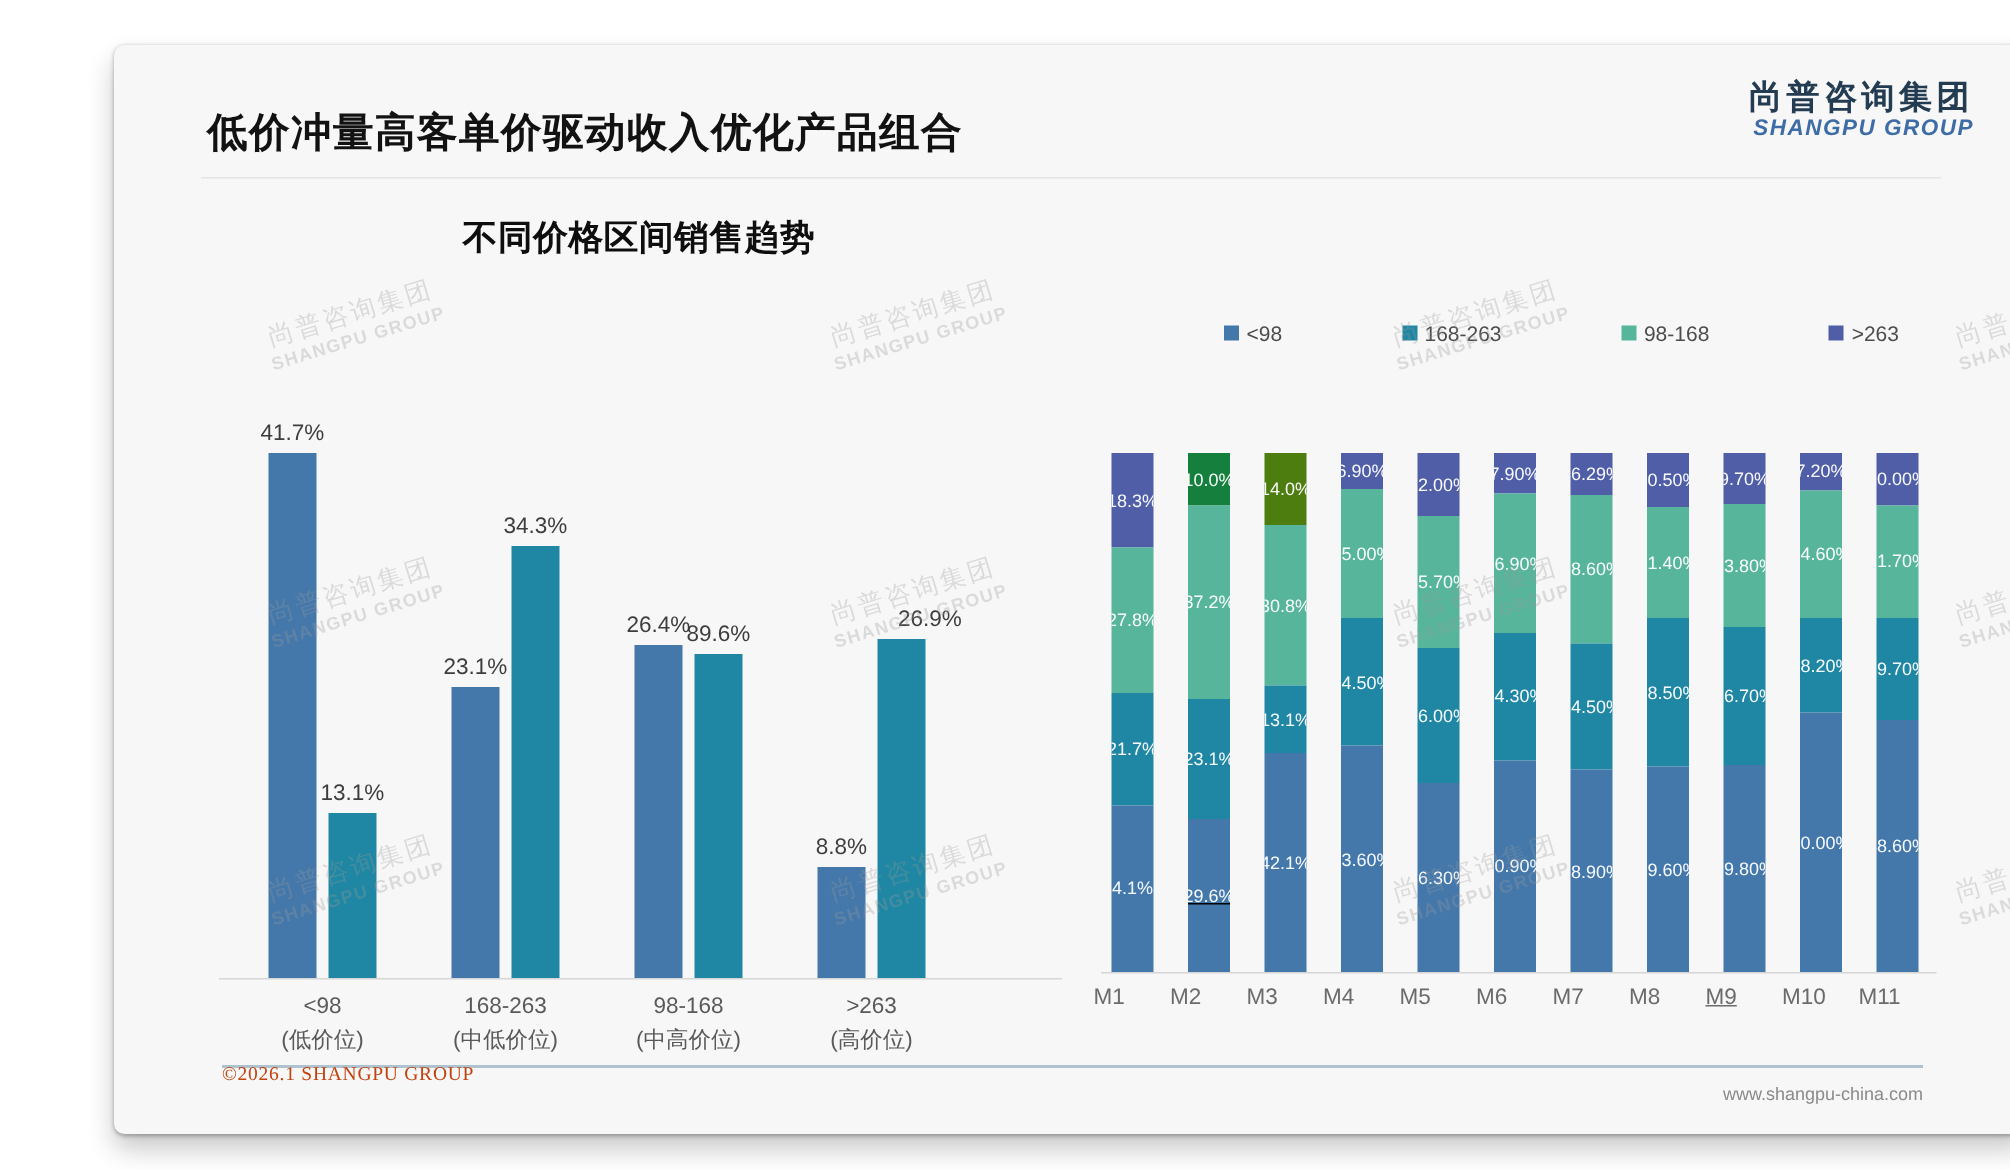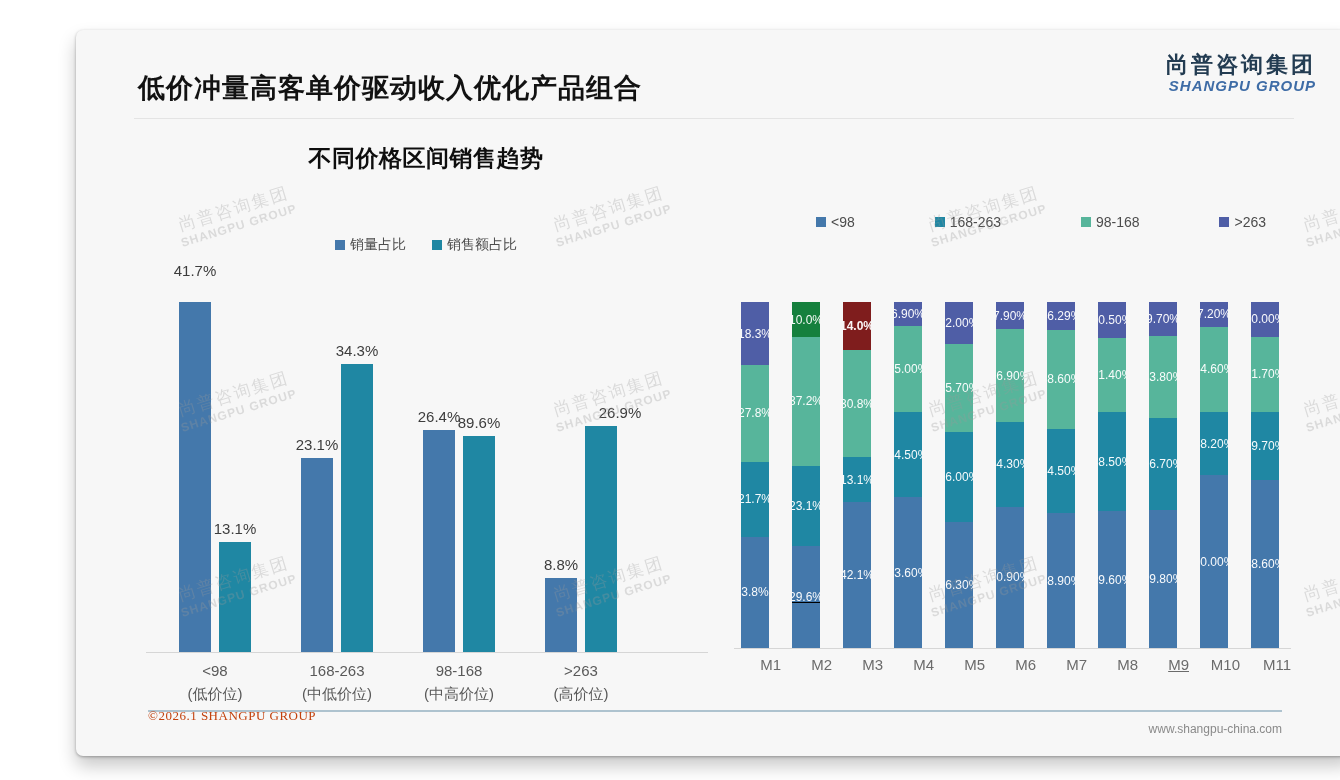--- a/index.html
+++ b/index.html
@@ -34,21 +34,21 @@
   .vbar-label{position:absolute;width:64px;text-align:center;font-size:15px;color:#3d3d3d;}
   .cat-label{position:absolute;top:375px;width:132px;text-align:center;font-size:15px;
     color:#595959;line-height:1.5;}
 
   
   .right-plot{position:absolute;left:665px;top:272px;width:540px;height:346px;z-index:1;}
   .right-baseline{position:absolute;left:658px;top:618px;width:557px;height:1px;background:#d6d6d6;z-index:1;}
   .stackbar{position:absolute;bottom:0;width:28px;display:flex;flex-direction:column-reverse;}
   .seg{width:100%;overflow:hidden;display:flex;align-items:center;justify-content:center;}
   .seg span{font-size:12px;color:rgba(255,255,255,.96);white-space:nowrap;}
-  .m-label{position:absolute;top:354px;width:52px;text-align:right;font-size:15px;color:#6b6b6b;}
+  .m-label{position:absolute;top:354px;width:52px;text-align:left;font-size:15px;color:#6b6b6b;}
 
   
   .footer-divider{position:absolute;left:72px;top:680px;width:1134px;height:2px;background:#aec3cf;}
   .footer-left{position:absolute;left:72px;top:678px;font-size:13px;color:#c2410c;letter-spacing:.5px;font-family:Liberation Serif, serif;}
   .footer-right{position:absolute;right:70px;top:692px;font-size:12px;color:#8a8a8a;}
 
   
   .wm-layer{position:absolute;left:0;top:0;width:100%;height:100%;pointer-events:none;z-index:5;}
   .wm{position:absolute;width:170px;text-align:center;transform:rotate(-17deg);color:#9a9a9a;
     opacity:.30;line-height:1.25;}
@@ -65,33 +65,23 @@
     <div class="title-divider"></div>
 
     <div class="logo">
       <span class="logo-cn">尚普咨询集团</span>
       <span class="logo-en">SHANGPU GROUP</span>
     </div>
 
     <h2 class="chart-title left">
       <span style="display:block;">不同价格区间销售趋势</span>
     </h2>
-    <div class="legend left">
-        <div class="legend-item">
-          <div class="legend-swatch" style="background: rgb(68, 120, 171);"></div>
-          <span>销量占比</span>
-        </div>
-        <div class="legend-item">
-          <div class="legend-swatch" style="background: rgb(31, 135, 163);"></div>
-          <span>销售额占比</span>
-        </div>
-      </div>
     <div class="left-plot">
         <div class="vbar" style="left: 33px; height: 350px; background: rgb(68, 120, 171);"></div>
-        <div class="vbar-label" style="left: 17px; bottom: 373px;">41.7%</div>
+        <div class="vbar-label" style="left: 17px; bottom: 355px;">41.7%</div>
         <div class="vbar" style="left: 73px; height: 110px; background: rgb(31, 135, 163);"></div>
         <div class="vbar-label" style="left: 57px; bottom: 115px;">13.1%</div>
         <div class="cat-label" style="left: 3px;">
           <span style="display: block;">&lt;98</span>
           <span style="display: block;">(低价位)</span>
         </div>
         <div class="vbar" style="left: 155px; height: 194px; background: rgb(68, 120, 171);"></div>
         <div class="vbar-label" style="left: 139px; bottom: 199px;">23.1%</div>
         <div class="vbar" style="left: 195px; height: 288px; background: rgb(31, 135, 163);"></div>
         <div class="vbar-label" style="left: 179px; bottom: 293px;">34.3%</div>
@@ -131,21 +121,21 @@
           <span>98-168</span>
         </div>
         <div class="legend-item">
           <div class="legend-swatch" style="background: rgb(79, 94, 166);"></div>
           <span>&gt;263</span>
         </div>
       </div>
     <div class="right-plot">
         <div class="stackbar" style="left: 0px;">
           <div class="seg" style="height: 111.4px; background: rgb(68, 120, 171);">
-            <span>3.8%</span>
+            <span>4.1%</span>
           </div>
           <div class="seg" style="height: 75.1px; background: rgb(31, 135, 163);">
             <span>21.7%</span>
           </div>
           <div class="seg" style="height: 96.2px; background: rgb(87, 181, 155);">
             <span>27.8%</span>
           </div>
           <div class="seg" style="height: 63.3px; background: rgb(79, 94, 166);">
             <span>18.3%</span>
           </div>
@@ -169,21 +159,21 @@
         <div class="stackbar" style="left: 102px;">
           <div class="seg" style="height: 145.7px; background: rgb(68, 120, 171);">
             <span>42.1%</span>
           </div>
           <div class="seg" style="height: 45.3px; background: rgb(31, 135, 163);">
             <span>13.1%</span>
           </div>
           <div class="seg" style="height: 106.6px; background: rgb(87, 181, 155);">
             <span>30.8%</span>
           </div>
-          <div class="seg" style="height: 48.4px; background: #7f1d1d; font-weight: bold;">
+          <div class="seg" style="height: 48.4px; background: #4d7c0f;">
             <span>14.0%</span>
           </div>
         </div>
         <div class="m-label" style="left: 90px;">M3</div>
         <div class="stackbar" style="left: 153px;">
           <div class="seg" style="height: 150.9px; background: rgb(68, 120, 171);">
             <span>43.60%</span>
           </div>
           <div class="seg" style="height: 84.8px; background: rgb(31, 135, 163);">
             <span>24.50%</span>

